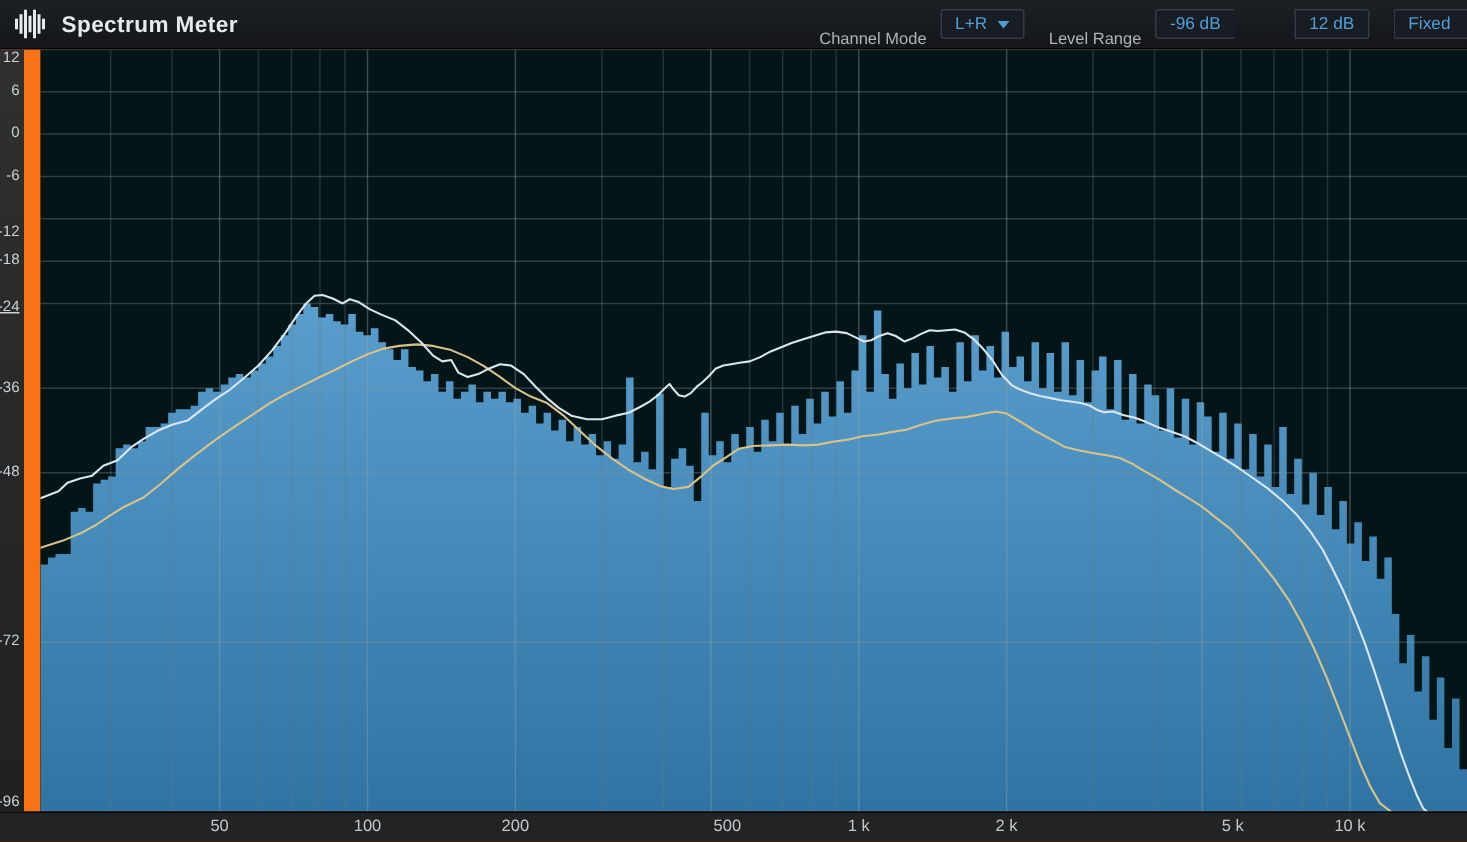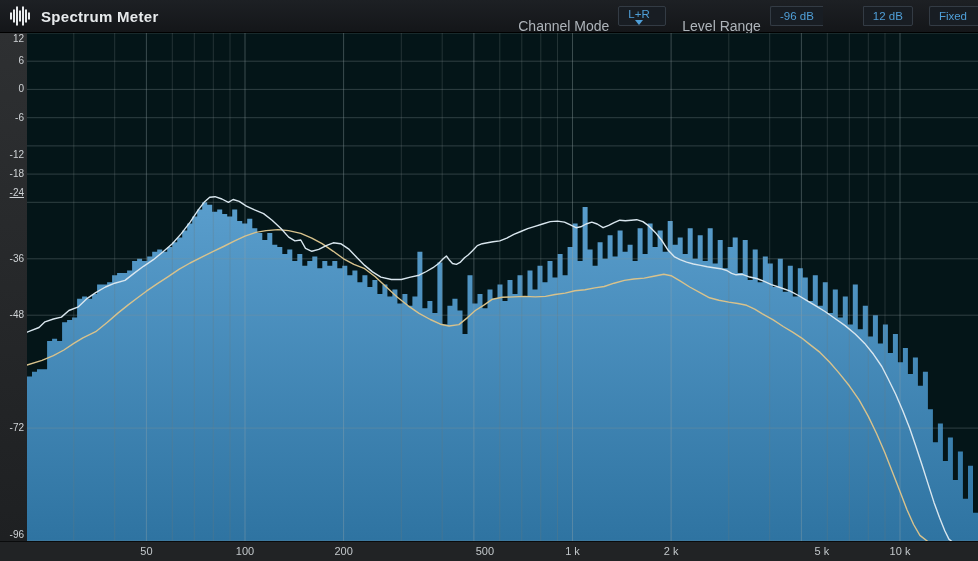--- a/index.html
+++ b/index.html
@@ -12,40 +12,40 @@
   
   .header{
     position:absolute;left:0;top:0;width:978px;height:33px;
     background:linear-gradient(#1d2024,#141619);
     border-bottom:1px solid #000;
     display:flex;align-items:center;
   }
   .logo{margin-left:10px;display:flex;align-items:flex-end;height:20px;}
   .title{color:#e7eaec;font-size:15px;font-weight:bold;letter-spacing:.3px;margin-left:9px;}
   .header-right{margin-left:auto;display:flex;align-items:center;height:100%;}
-  .hdr-label{color:#aeb4ba;font-size:14px;margin-right:9px;white-space:nowrap;margin-top:20px;}
+  .hdr-label{color:#aeb4ba;font-size:11px;margin-right:9px;white-space:nowrap;margin-top:20px;}
   .btn{
-    height:20px;display:flex;align-items:flex-start;justify-content:center;
+    height:20px;display:flex;align-items:center;justify-content:center;
     background:#181d23;border:1px solid #333b44;border-radius:2px;
-    color:#4f9fd8;font-size:11.5px;padding:0 9px;white-space:nowrap;cursor:pointer;flex-direction:column;
+    color:#4f9fd8;font-size:11.5px;padding:0 9px;white-space:nowrap;cursor:pointer;
   }
   .dropdown{margin-right:16px;min-width:48px;}
   .dd-arrow{
     width:0;height:0;margin-left:7px;
     border-left:4px solid transparent;border-right:4px solid transparent;
     border-top:5px solid #4f9fd8;
   }
   .btn-group{display:flex;margin-right:16px;gap:40px;}
   .btn-group .btn{border-radius:0;}
   .btn-group .btn:first-child{border-radius:2px 0 0 2px;border-right:none;}
   .btn-group .btn:last-child{border-radius:0 2px 2px 0;}
   .btn-fixed{border-radius:2px 0 0 2px;border-right:none;padding-right:13px;margin-right:-2px;}
   
   .y-axis{
-    position:absolute;left:0;top:33px;width:27px;height:508px;
+    position:absolute;left:0;top:33px;width:16px;height:508px;
     background:linear-gradient(#2e3032,#1e2022);
   }
   .y-tick{position:absolute;right:3px;transform:translateY(-50%);
     color:#cfd3d6;font-size:10px;line-height:10px;}
   .x-axis{
     position:absolute;left:0;top:541px;width:978px;height:20px;
     background:#212325;border-top:1px solid #0a0b0c;
   }
   .x-tick{position:absolute;top:3px;transform:translateX(-50%);
     color:#c3c8cb;font-size:11px;}
@@ -89,21 +89,21 @@
     </div>
   </div>
 
   <div class="y-axis">
       <div class="y-tick" style="top: 6px;">12</div>
       <div class="y-tick" style="top: 28.2222px;">6</div>
       <div class="y-tick" style="top: 56.4444px;">0</div>
       <div class="y-tick" style="top: 84.6667px;">-6</div>
       <div class="y-tick" style="top: 122px;">-12</div>
       <div class="y-tick" style="top: 141.111px;">-18</div>
-      <div class="y-tick" style="top: 160px; text-decoration: underline;">-24</div>
+      <div class="y-tick" style="top: 172px; text-decoration: underline;">-24</div>
       <div class="y-tick" style="top: 225.778px;">-36</div>
       <div class="y-tick" style="top: 282.222px;">-48</div>
       <div class="y-tick" style="top: 395.111px;">-72</div>
       <div class="y-tick" style="top: 502px;">-96</div>
     </div>
 
   <div class="plot">
     <svg id="plot-svg" width="951" height="508" viewBox="27 33 951 508">
         <rect x="27" y="33" width="951" height="508" fill="#041518"></rect>
         <defs>

